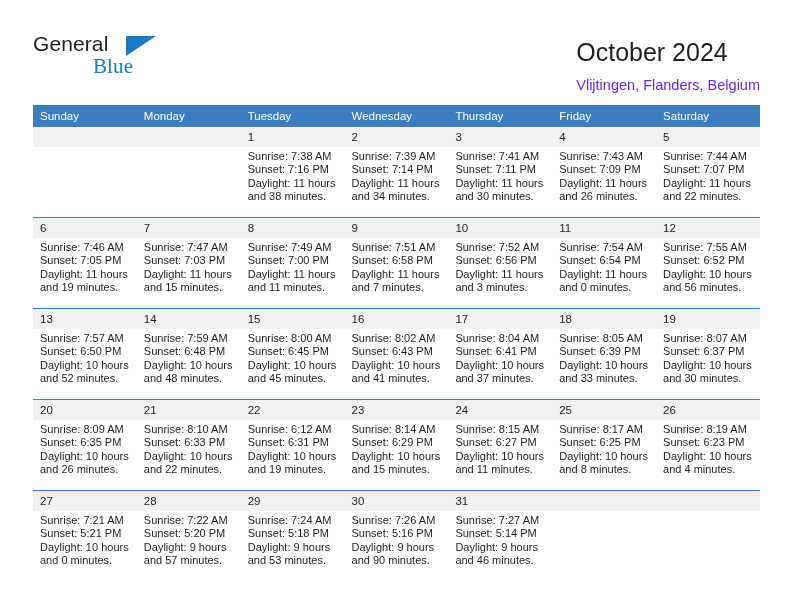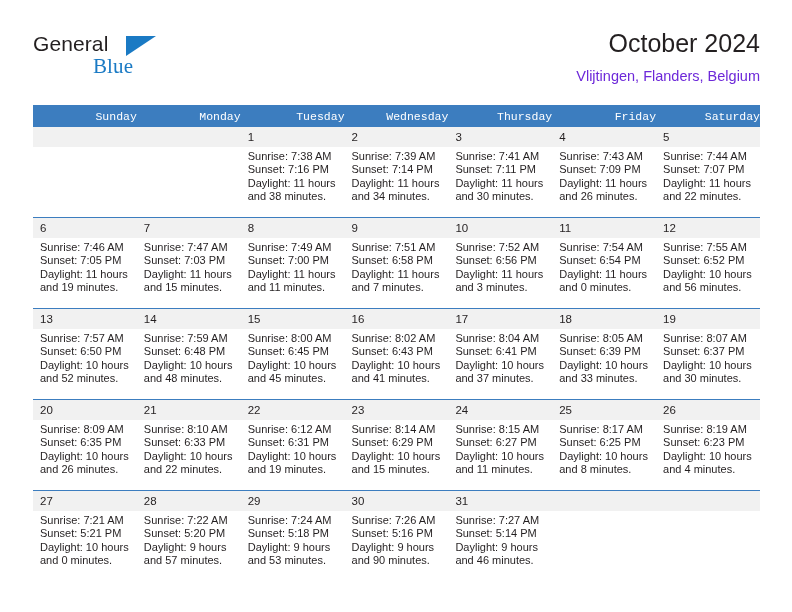--- a/index.html
+++ b/index.html
@@ -60,22 +60,21 @@
     top: 22px;
     font-size: 21px;
     color: #1a7ac4;
     letter-spacing: 0.1px;
     font-family: Liberation Serif, serif;
   }
 
   .title-block {
     position: absolute;
     right: 0;
-    top: 0;
-    text-align: right;
+    top: 9px;
   }
   .cal-title {
     font-size: 25px;
     color: #231f20;
     line-height: 30px;
     white-space: nowrap;
   }
   .cal-subtitle {
     font-size: 14.5px;
     color: #6d28d9;
@@ -96,26 +95,25 @@
     table-layout: fixed;
     width: 727px;
   }
   table.cal col { width: 103.857px; }
 
   thead th {
     background: #3c7dbf;
     color: #ffffff;
     font-weight: normal;
     font-size: 11.5px;
-    text-align: right;
+    text-align: left;
     padding: 4px 0 4px 7px;
     height: 14px;
     vertical-align: middle;
     border: none;
-    font-family: Liberation Mono, monospace;
   }
 
   td.daycell {
     vertical-align: top;
     padding: 0;
     height: 90px;
     border-top: 1px solid #3c7dbf;
     border-bottom: none;
     background: #ffffff;
   }

